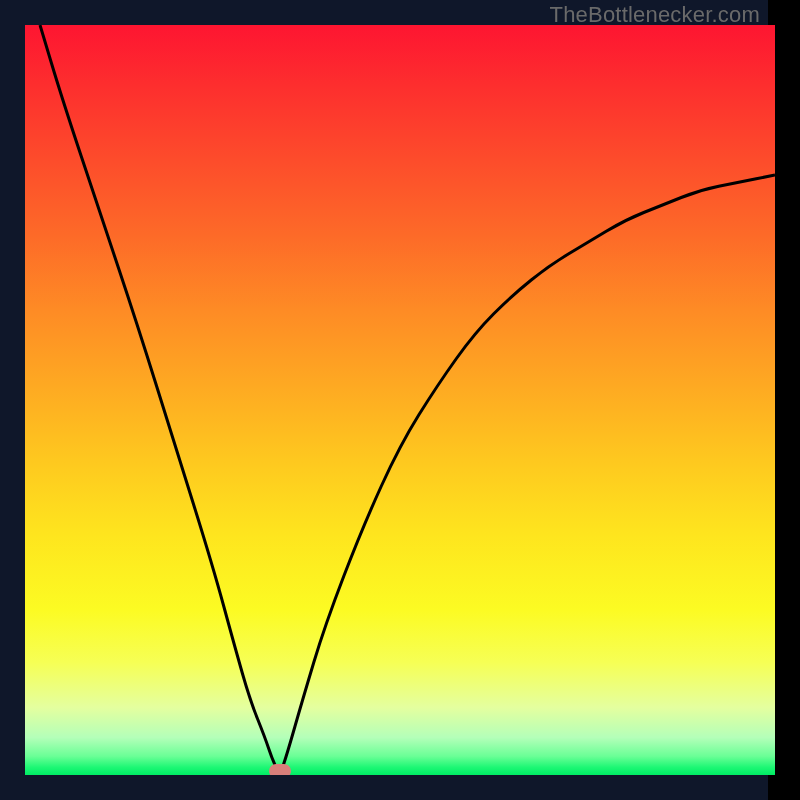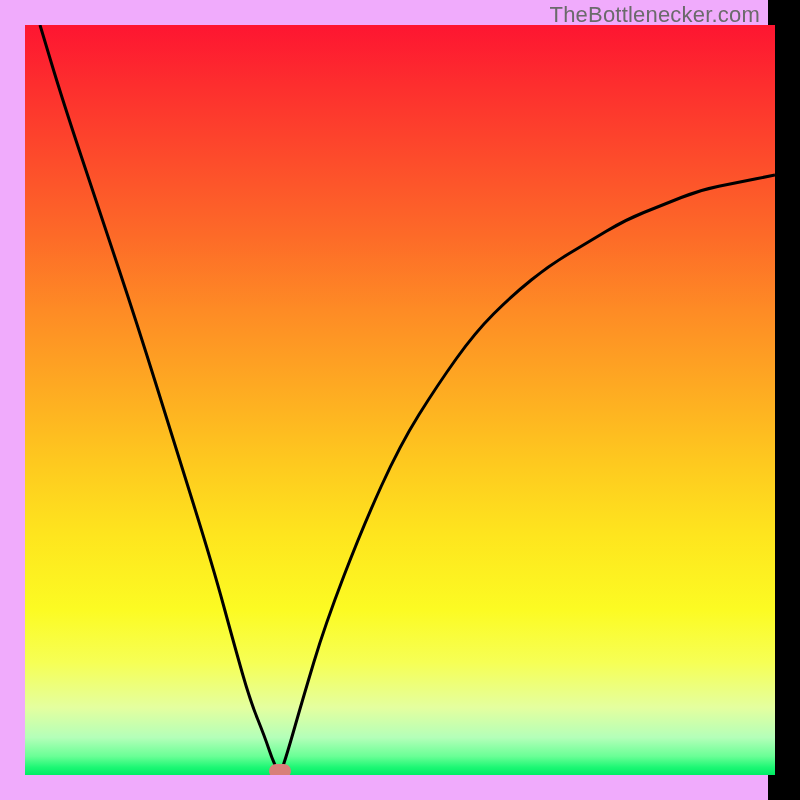--- a/index.html
+++ b/index.html
@@ -8,21 +8,21 @@
     width: 800px;
     height: 800px;
     background: #000;
     font-family: Arial, Helvetica, sans-serif;
     overflow: hidden;
   }
   .frame {
     position: relative;
     width: 768px;
     height: 800px;
-    background: #f0abfc;
+    background: #0f172a;
   }
   .watermark {
     position: absolute;
     top: 2px;
     right: 8px;
     color: #6a6a6a;
     font-size: 22px;
     font-weight: 400;
     letter-spacing: 0.2px;
     z-index: 5;

